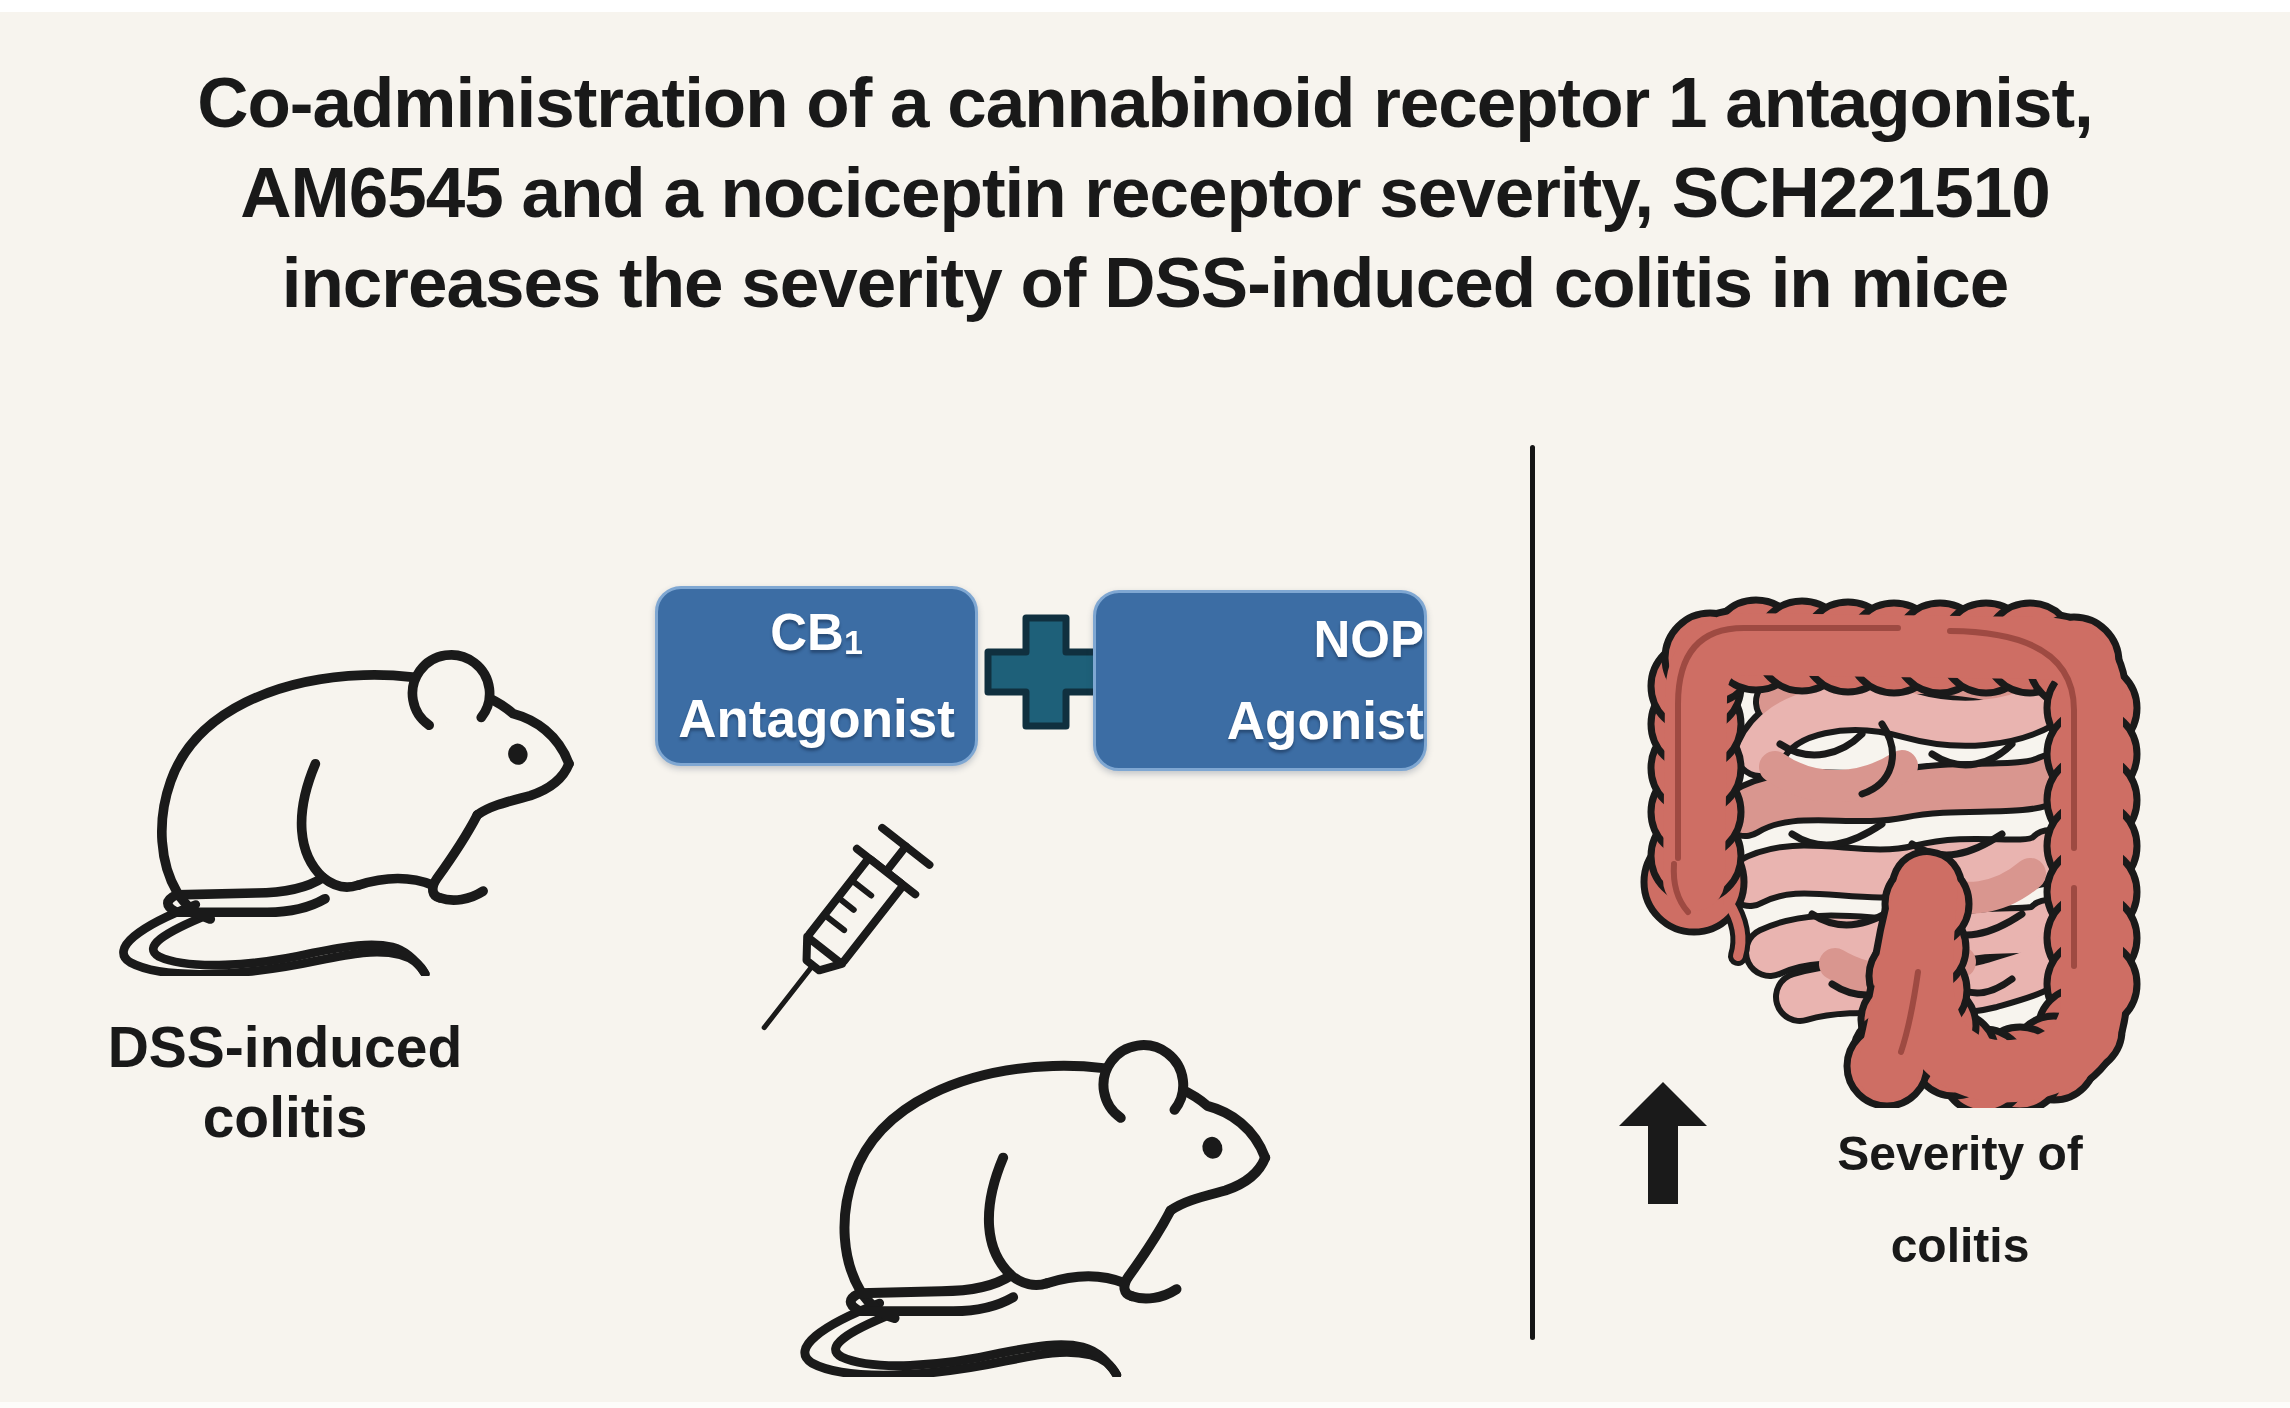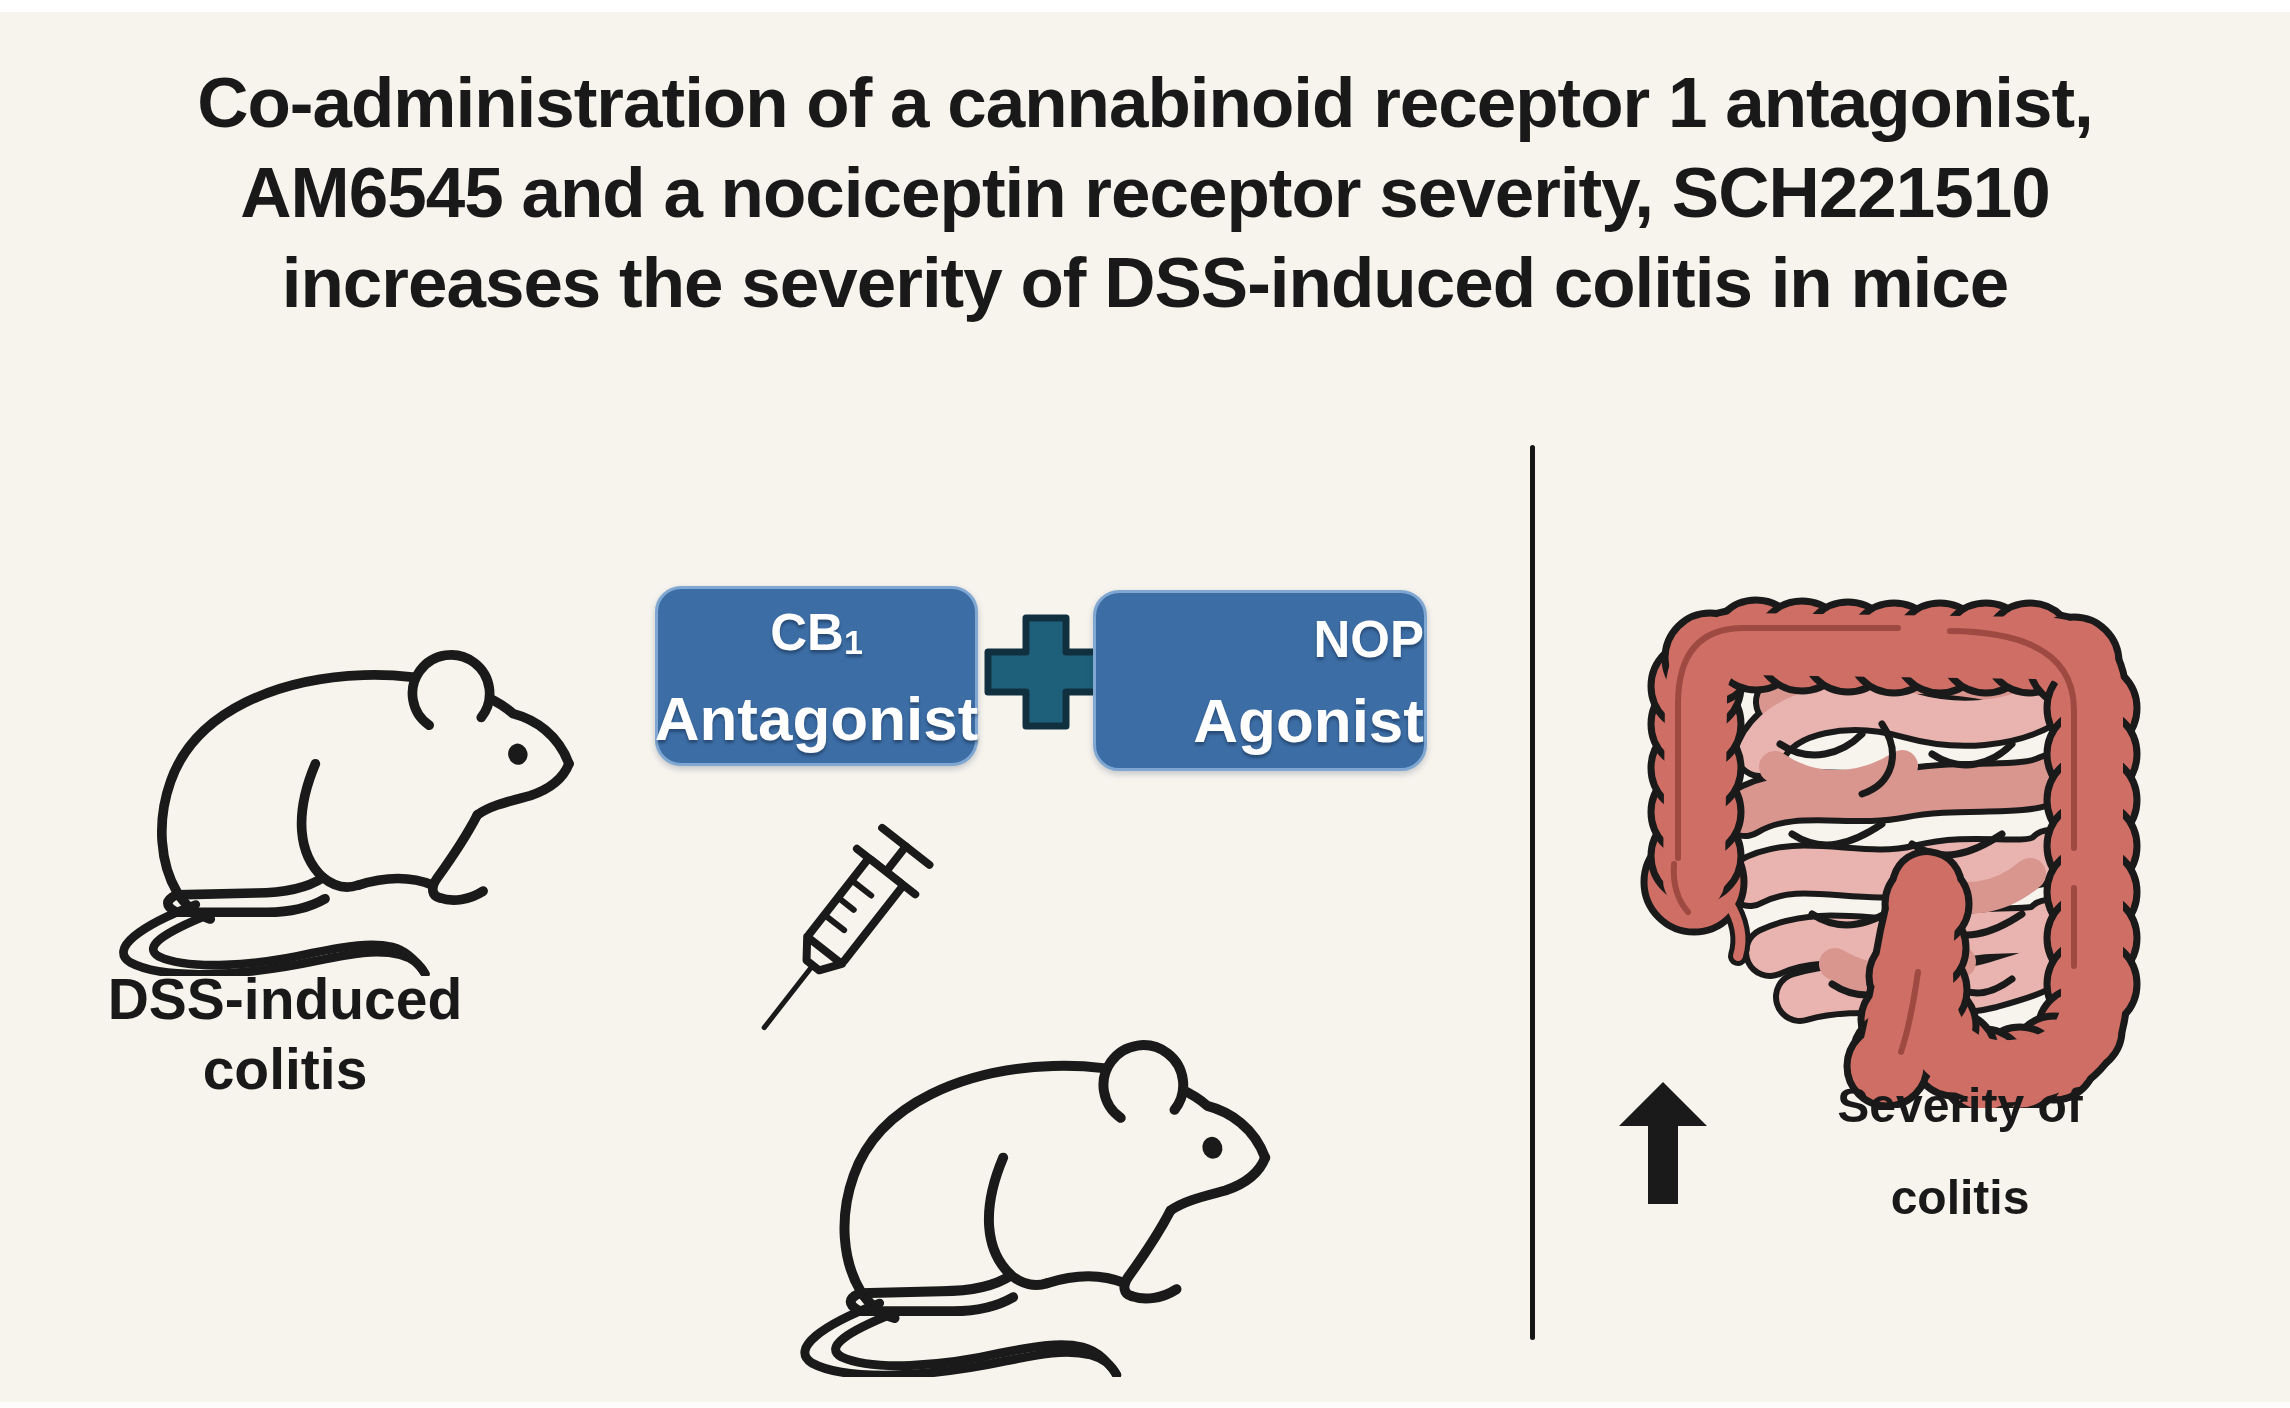--- a/index.html
+++ b/index.html
@@ -15,35 +15,35 @@
   #topstrip{position:absolute;left:0;top:0;width:100%;height:12px;background:#ffffff;}
   #botstrip{position:absolute;left:0;bottom:0;width:100%;height:6px;background:#fdfcfa;}
 
   .title{
     position:absolute; left:0; top:50px; width:100%;
     text-align:center; font-weight:700; color:var(--text-black);
     font-size:71px; line-height:90px; letter-spacing:-1px;margin-top:8px;
   }
 
   .caption{
-    position:absolute; font-weight:700; color:var(--text-black); text-align:center;
+    position:absolute; font-weight:700; color:var(--text-black); text-align:center;margin-top:48px;
   }
   .caption-dss{left:20px; top:964px; width:530px; font-size:57px; line-height:70px;}
   .caption-severity{left:1700px; top:1060px; width:520px; font-size:48px; line-height:92px;}
 
   .pill{
     position:absolute; background:var(--box-blue);
     border:3px solid var(--box-border); border-radius:26px;
     display:flex; flex-direction:column; align-items:center; justify-content:center;
     color:#ffffff; font-weight:700; text-align:center;
     box-shadow:0 3px 6px rgba(40,60,90,0.25);
     gap:20px;
   }
   .pill .l1{font-size:51px; line-height:60px; text-shadow:0 3px 3px rgba(10,25,50,0.4);}
-  .pill .l2{font-size:62px; line-height:62px; text-shadow:0 3px 3px rgba(10,25,50,0.4);}
+  .pill .l2{font-size:53px; line-height:62px; text-shadow:0 3px 3px rgba(10,25,50,0.4);}
   .pill sub{font-size:34px; vertical-align:baseline; position:relative; top:4px;}
   #cb1-box{left:655px; top:586px; width:317px; height:174px;}
   #nop-box{left:1093px; top:590px; width:328px; height:175px;align-items:flex-end;}
 
   #plus-svg{position:absolute; left:980px; top:608px;}
   #divider{position:absolute; left:1530px; top:445px; width:5px; height:895px; background:#151515; border-radius:3px;}
   #arrow-svg{position:absolute; left:1615px; top:1078px;}
 
   #mouse1{position:absolute; left:82px;  top:648px;  width:540px; height:328px;}
   #mouse2{position:absolute; left:762px; top:1038px; width:558px; height:339px;}

